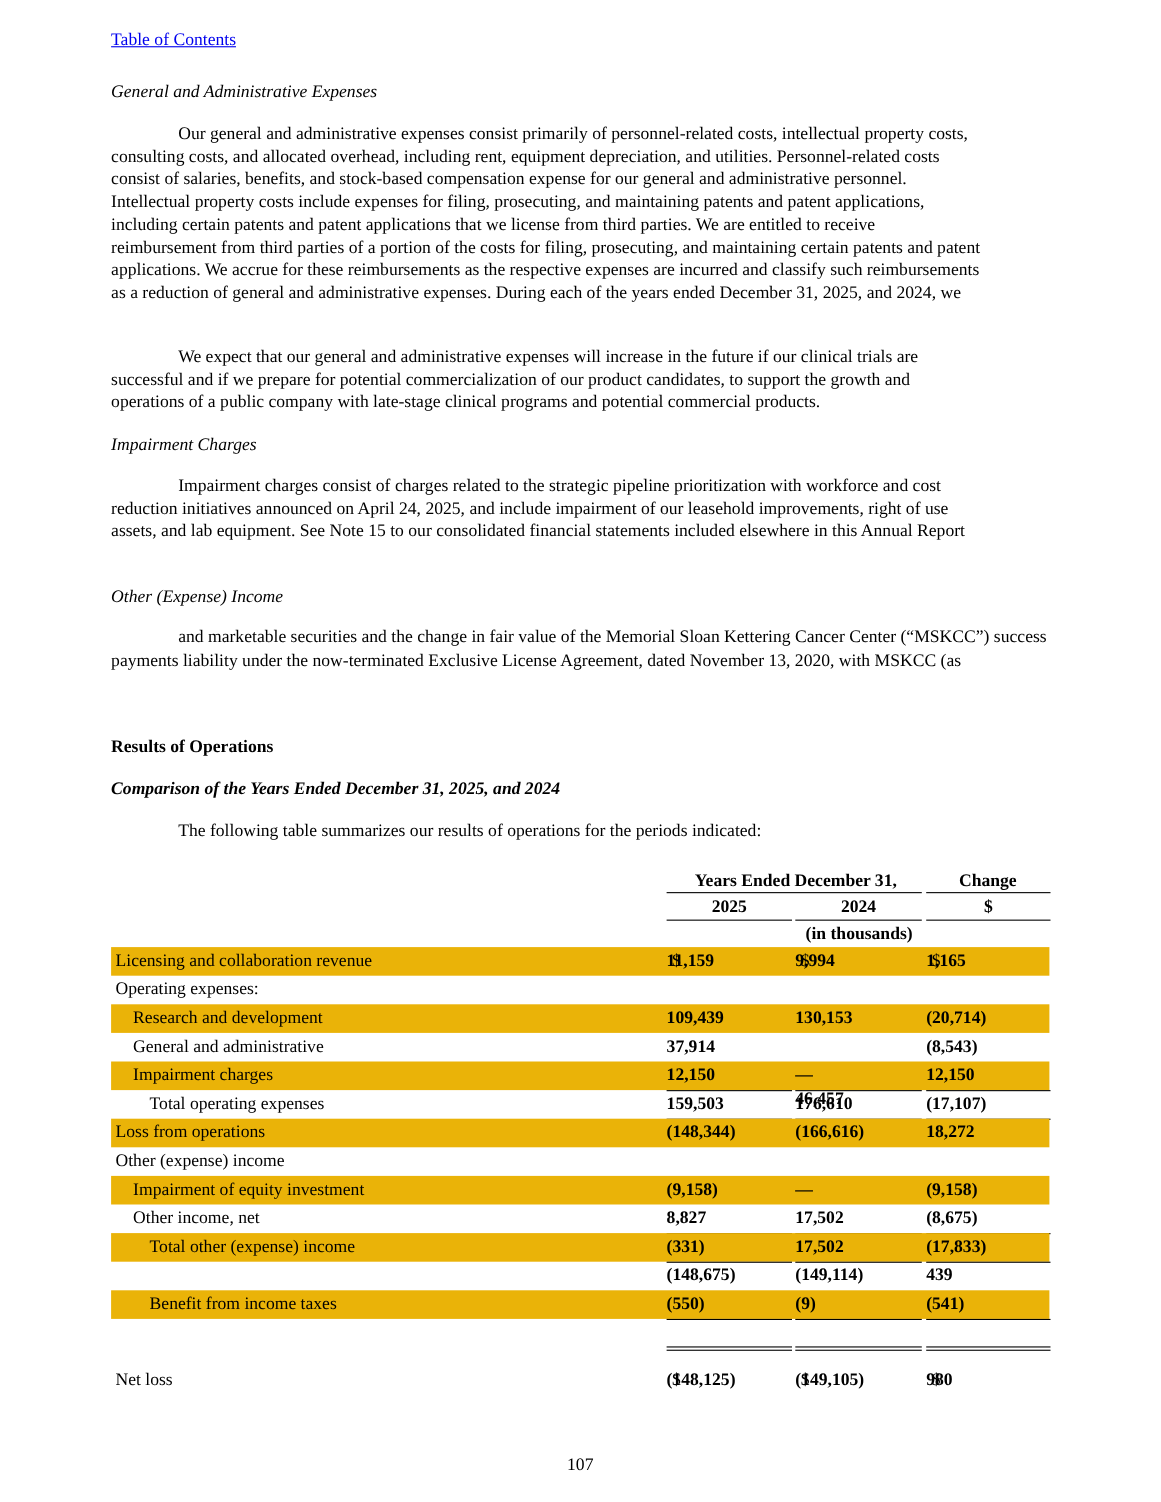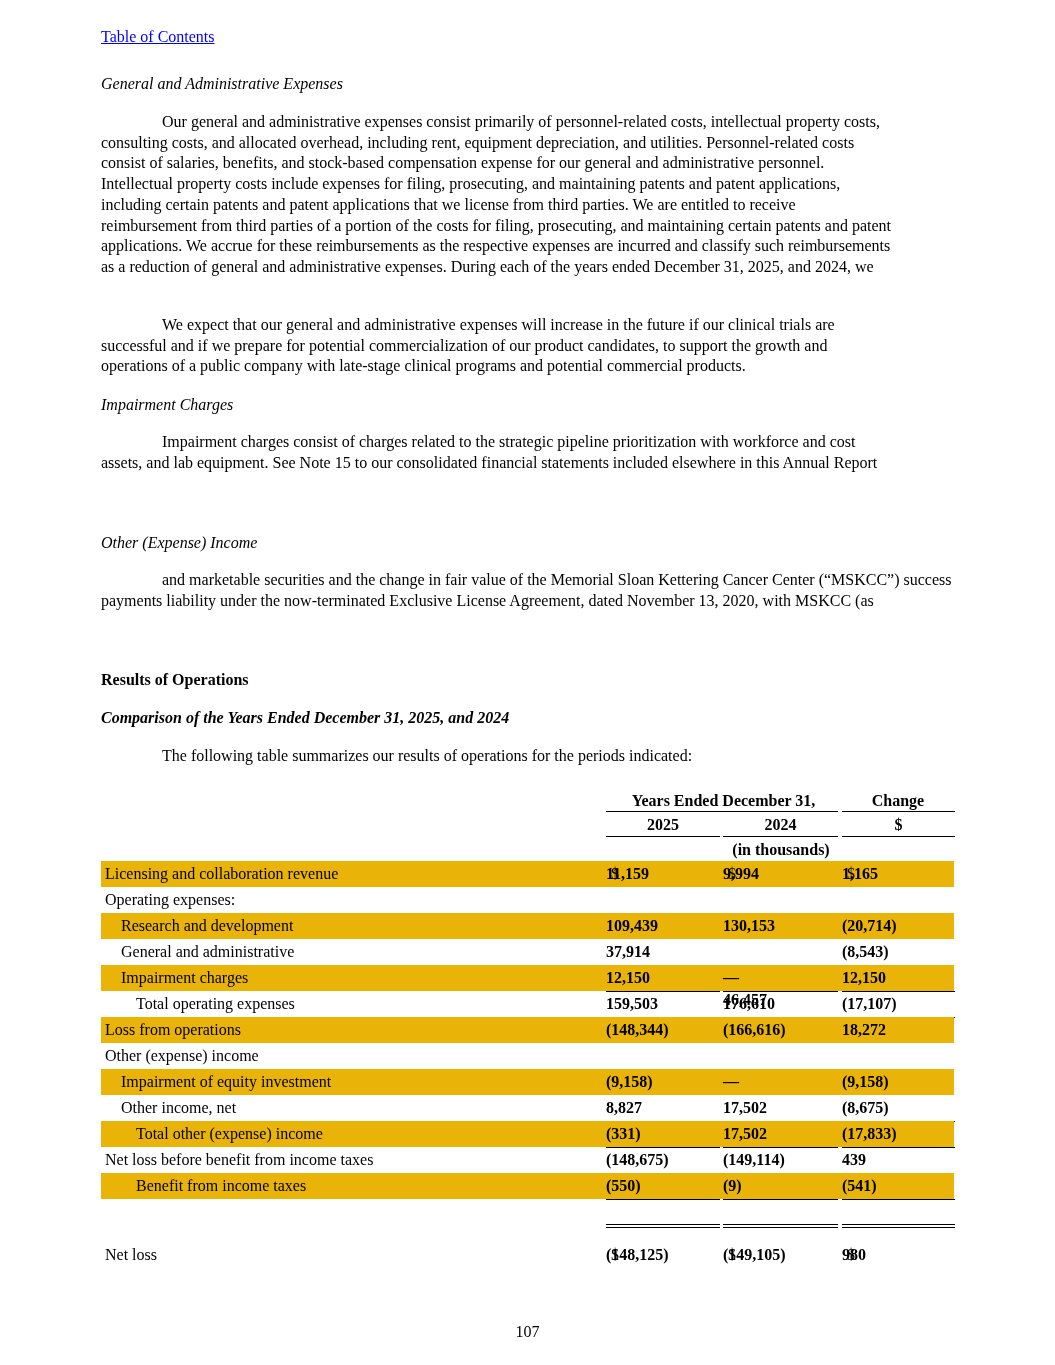--- a/index.html
+++ b/index.html
@@ -49,20 +49,21 @@
     </div>
   <div class="para" id="p1" style="top:315px">
       <span>We expect that our general and administrative expenses will increase in the future if our clinical trials are</span>
       <span>successful and if we prepare for potential commercialization of our product candidates, to support the growth and</span>
       <span>operations of a public company with late-stage clinical programs and potential commercial products.</span>
     </div>
 
   <div class="h-italic" style="top:395px">Impairment Charges</div>
   <div class="para" id="p2" style="top:432px">
       <span>Impairment charges consist of charges related to the strategic pipeline prioritization with workforce and cost</span>
+      <span>reduction initiatives announced on April 24, 2025, and include impairment of our leasehold improvements, right of use</span>
       <span>assets, and lab equipment. See Note 15 to our consolidated financial statements included elsewhere in this Annual Report</span>
     </div>
 
   <div class="h-italic" style="top:533px">Other (Expense) Income</div>
   <div class="para" id="p3" style="top:570px">
       <span>and marketable securities and the change in fair value of the Memorial Sloan Kettering Cancer Center (“MSKCC”) success</span>
       <span>payments liability under the now-terminated Exclusive License Agreement, dated November 13, 2020, with MSKCC (as</span>
     </div>
 
   <div class="h-bold" style="top:670px">Results of Operations</div>
@@ -156,21 +157,20 @@
       <div class="row shade" style="top: 332px;">
         <span class="lbl" style="left: 35px;">Total other (expense) income</span>
         <span class="num" style="left: 505px; width: 113px;">(331)</span>
         <span class="num" style="left: 622px; width: 108px;">17,502</span>
         <span class="num" style="left: 741px; width: 112px;">(17,833)</span>
       </div>
       <div class="ul" style="left: 505px; width: 114px; top: 358px;"></div>
       <div class="ul" style="left: 622px; width: 115px; top: 358px;"></div>
       <div class="ul" style="left: 741px; width: 113px; top: 358px;"></div>
       <div class="row" style="top: 358px;">
-        <span class="lbl" style="left: 4px;">Net loss before benefit from income taxes</span>
         <span class="num" style="left: 505px; width: 113px;">(148,675)</span>
         <span class="num" style="left: 622px; width: 114px;">(149,114)</span>
         <span class="num" style="left: 741px; width: 106px;">439</span>
       </div>
       <div class="row shade" style="top: 384px;">
         <span class="lbl" style="left: 35px;">Benefit from income taxes</span>
         <span class="num" style="left: 505px; width: 113px;">(550)</span>
         <span class="num" style="left: 622px; width: 114px;">(9)</span>
         <span class="num" style="left: 741px; width: 112px;">(541)</span>
       </div>

